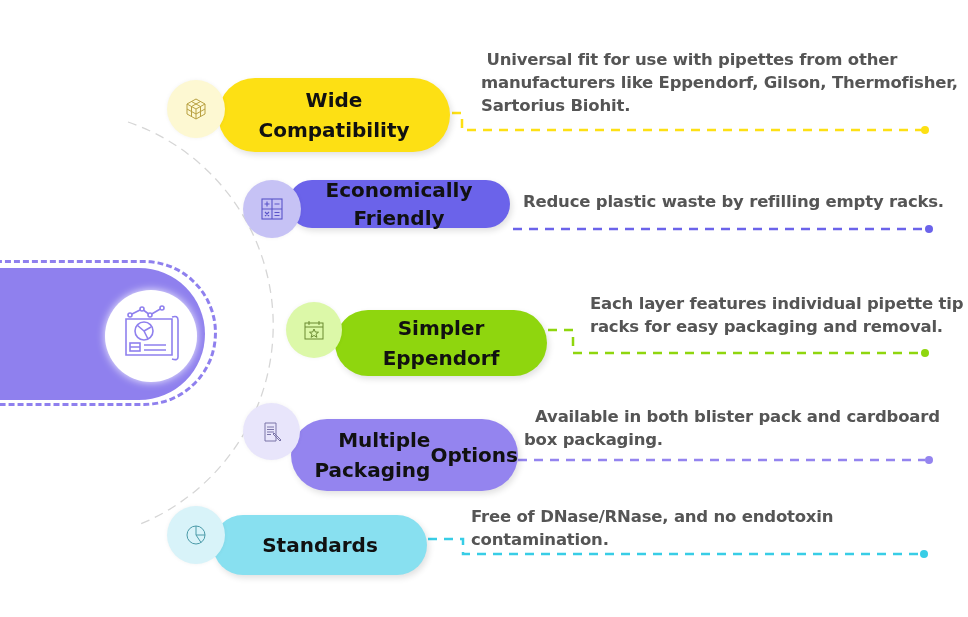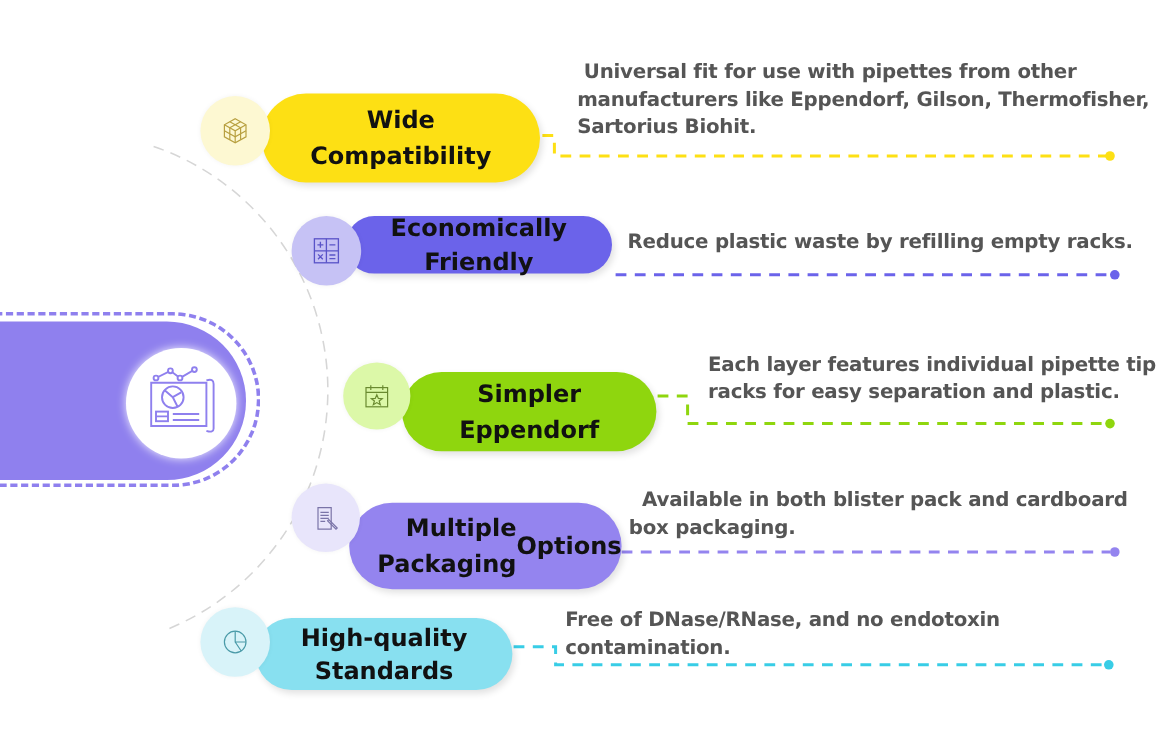--- a/index.html
+++ b/index.html
@@ -183,21 +183,21 @@
   <svg width="22" height="22" viewBox="0 0 22 22">
     <g fill="none" stroke="#6a8a30" stroke-width="1">
       <rect x="2" y="4" width="18" height="16"></rect>
       <path d="M2 8 L20 8 M6 2 L6 6 M16 2 L16 6"></path>
       <path d="M11 10 L12.3 13 L15.5 13.2 L13 15.2 L13.9 18.3 L11 16.5 L8.1 18.3 L9 15.2 L6.5 13.2 L9.7 13 Z"></path>
     </g>
   </svg>
 </div>
 <div class="desc" style="left:590px; top:292px; width:375px;">
   <div>Each layer features individual pipette tip</div>
-  <div>racks for easy separation and plastic.</div>
+  <div>racks for easy packaging and removal.</div>
 </div>
 
 <div class="pill" style="left:291px; top:419px; width:227px; height:72px; background:#9484ef; border-radius:36px; ">
   <span>Multiple Packaging</span>
   <span>Options</span>
 </div>
 <div class="icon-circle" style="left:243px; top:403px; width:57px; height:57px; background:#e8e5fb;">
   <svg width="22" height="22" viewBox="0 0 22 22">
     <g fill="none" stroke="#7a74a8" stroke-width="1">
       <path d="M4 2 L15 2 L15 20 L4 20 Z"></path>
@@ -205,21 +205,20 @@
       <path d="M12 13 L19 20 L20 19 L13 12 Z"></path>
     </g>
   </svg>
 </div>
 <div class="desc" style="left:524px; top:405px; width:425px;">
   <div style="white-space:pre">  Available in both blister pack and cardboard</div>
   <div>box packaging.</div>
 </div>
 
 <div class="pill" style="left:213px; top:515px; width:214px; height:60px; background:#88e0f0; border-radius:30px; flex-direction:column; line-height:28px;">
-  <span>High-quality</span>
   <span>Standards</span>
 </div>
 <div class="icon-circle" style="left:167px; top:506px; width:58px; height:58px; background:#d8f3f9;">
   <svg width="24" height="24" viewBox="0 0 24 24">
     <g fill="none" stroke="#4a9aa8" stroke-width="1">
       <circle cx="12" cy="12" r="9"></circle>
       <path d="M12 3 L12 12 L21 12 M12 12 L17 19.5"></path>
     </g>
   </svg>
 </div>

